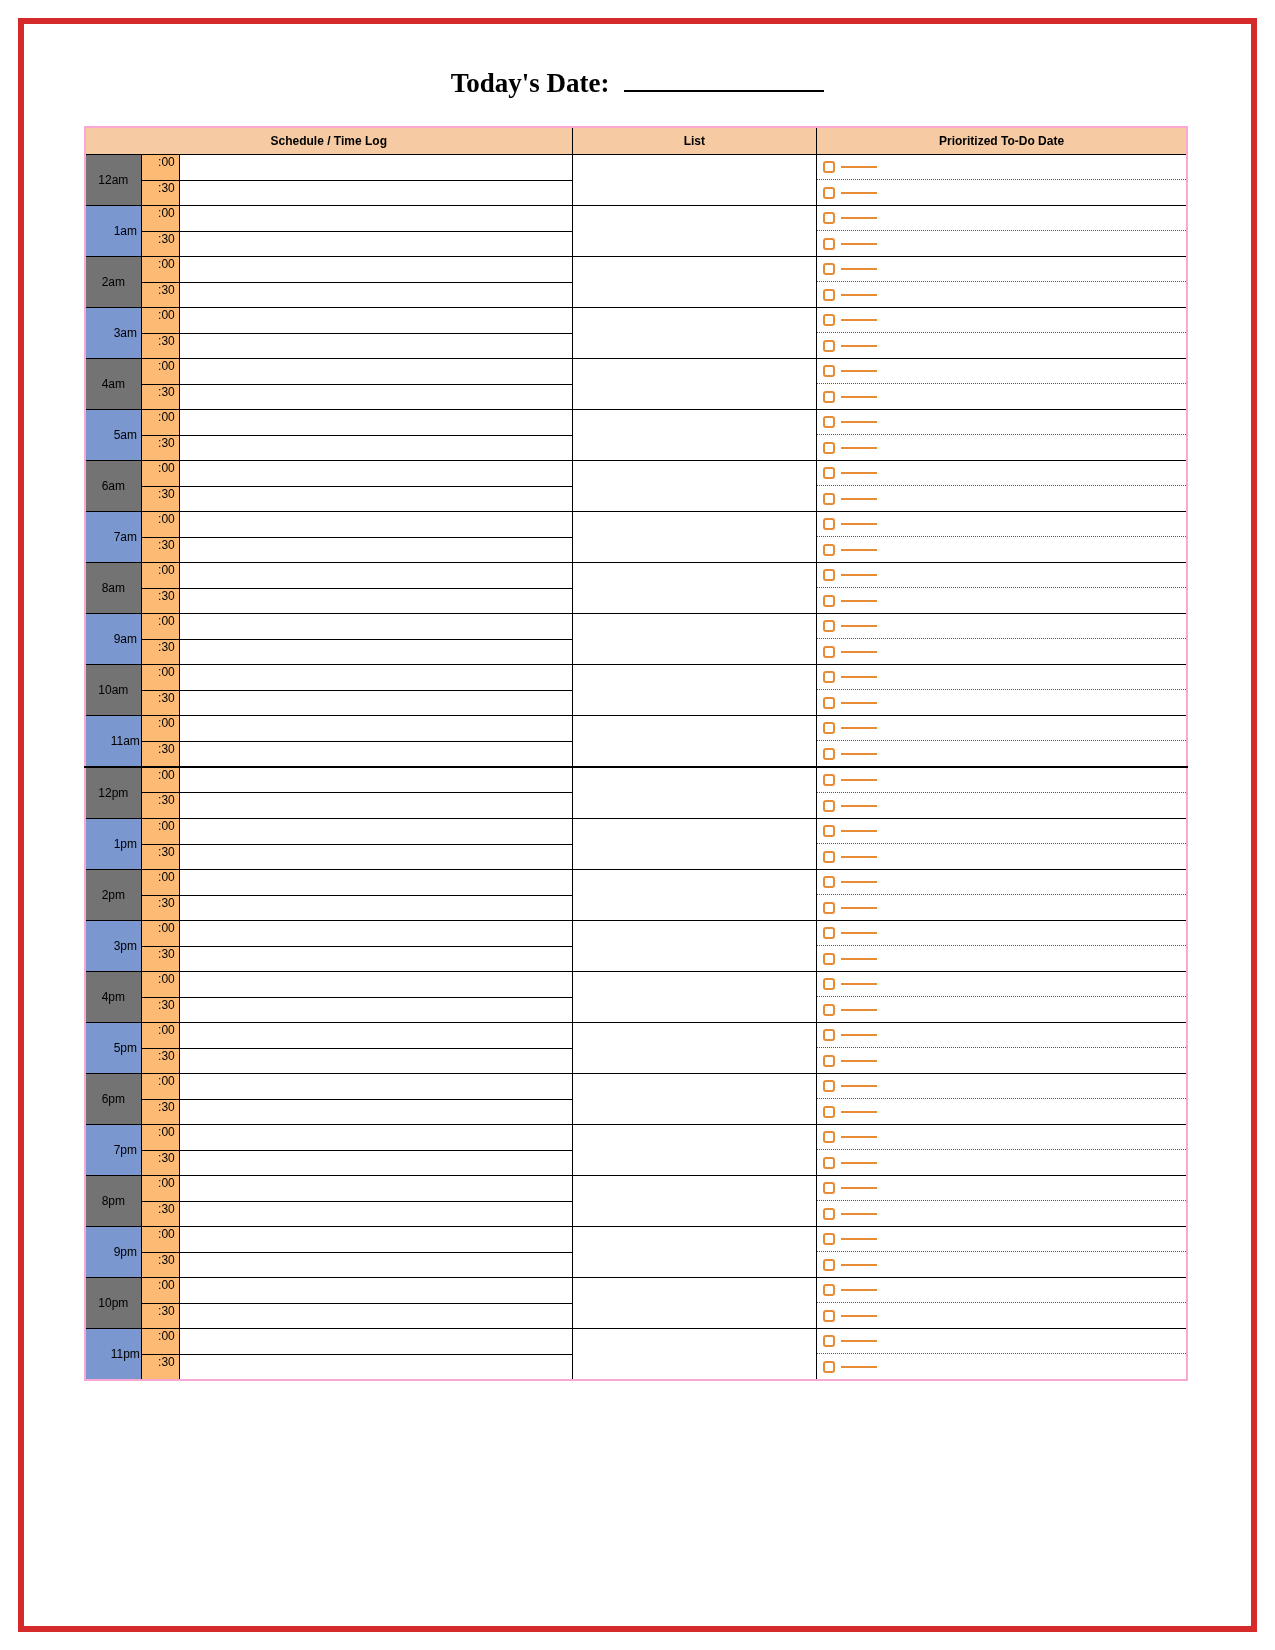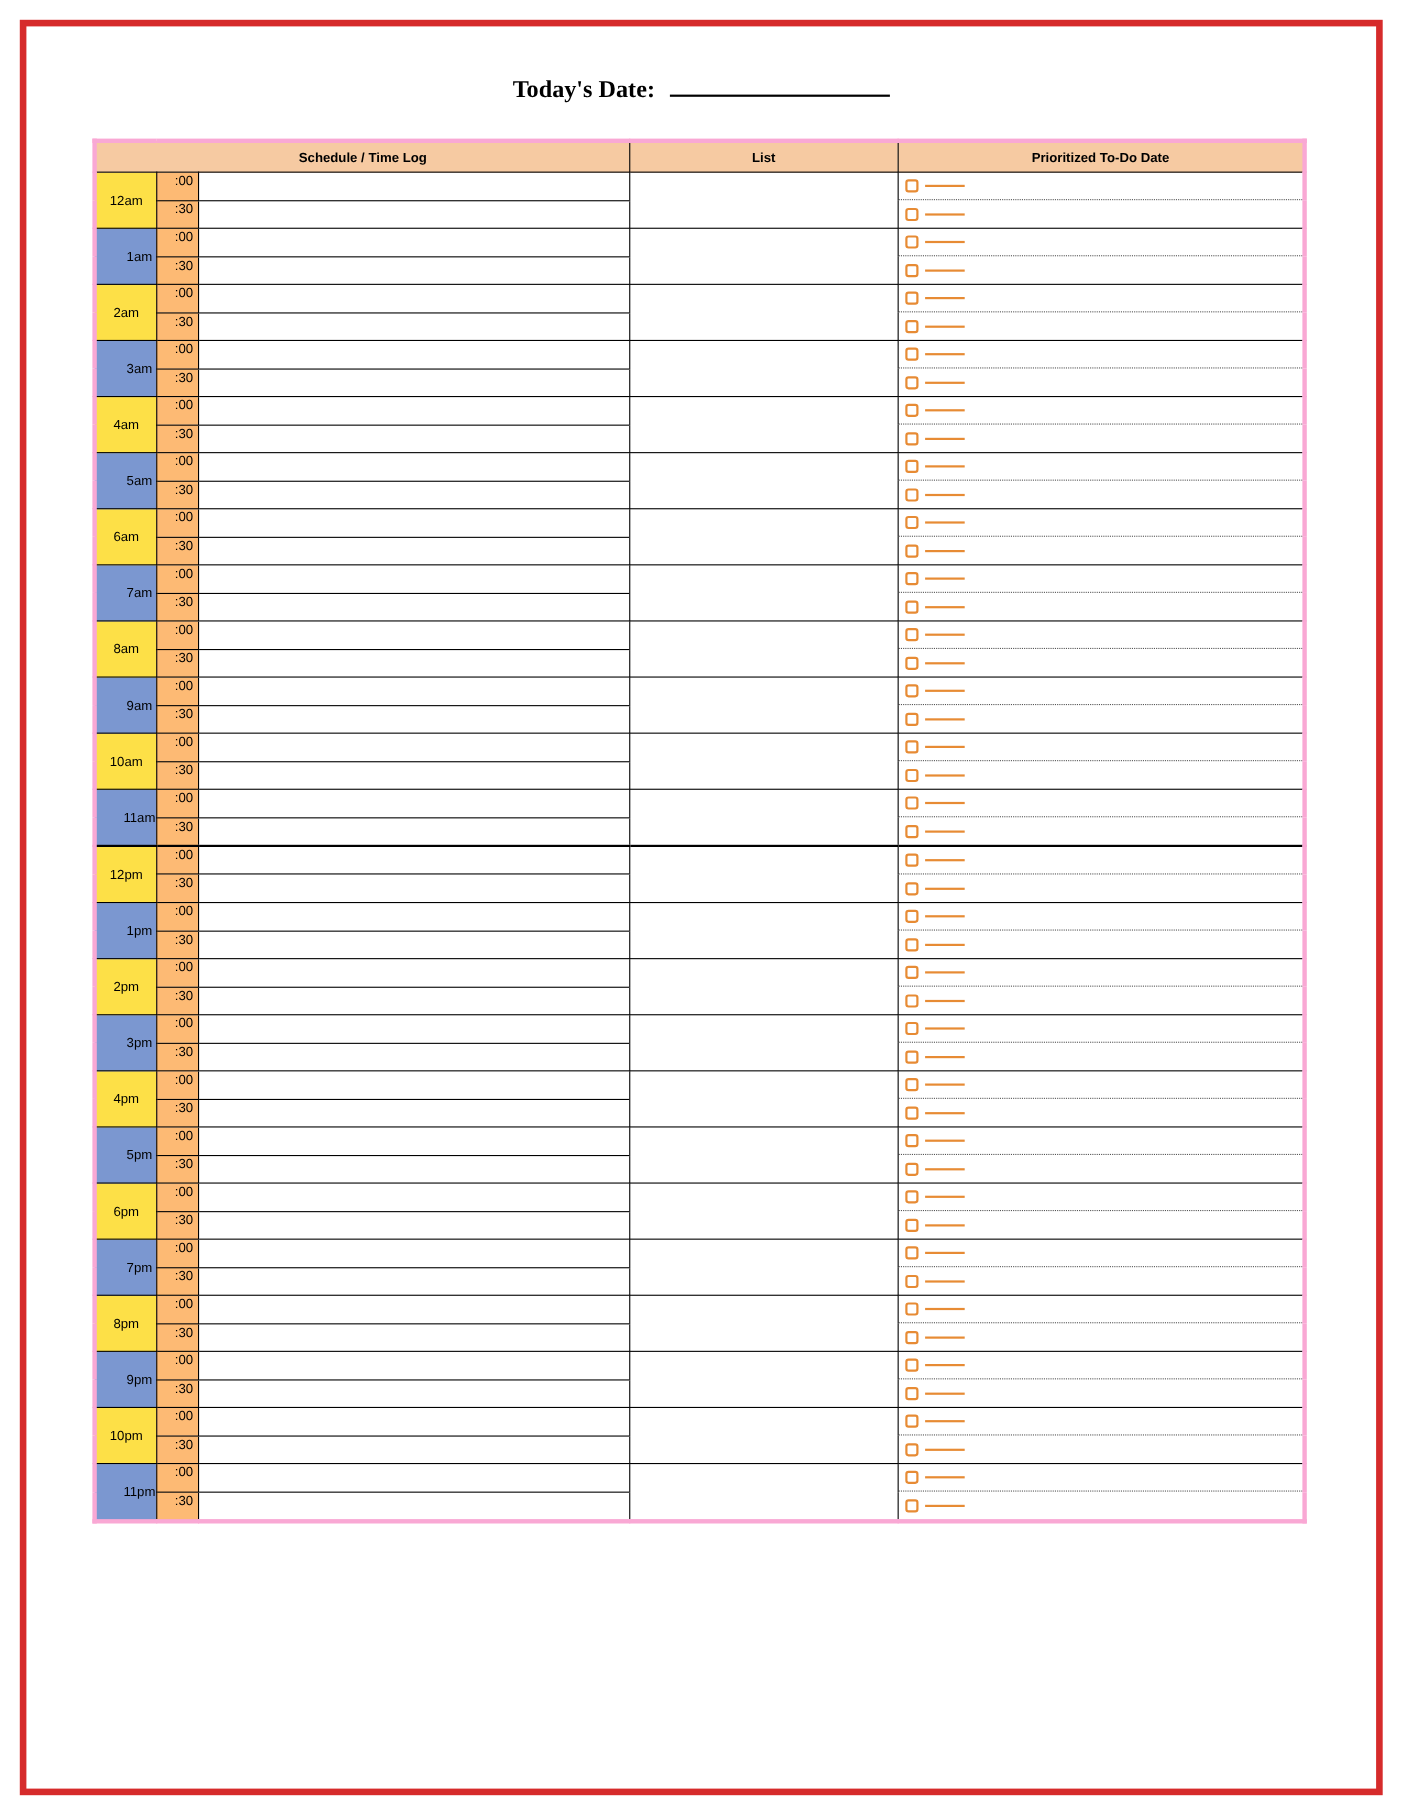--- a/index.html
+++ b/index.html
@@ -17,35 +17,35 @@
     width: 1239px; height: 1614px;
     border: 6px solid #d62b2b;
     background: #fff;
   }
   .date-line {
     position: absolute;
     left: 0; right: 0;
     top: 44px;
     text-align: center;
     font-family: "Times New Roman", Georgia, serif;
-    font-size: 22px;
+    font-size: 27px;
     font-weight: bold;
   }
   .date-rule {
     display: inline-block;
     width: 200px;
     border-bottom: 2px solid #000;
     margin-left: 8px;
     vertical-align: baseline;
   }
   .planner {
     position: absolute;
     left: 60px; top: 102px;
     width: 1104px;
-    border: 4px solid #f9a8d4;
+    border: 2px solid #f9a8d4;
     border-collapse: collapse;
     table-layout: fixed;
   }
   .planner th, .planner td {
     padding: 0;
     border: 1px solid #000;
     vertical-align: top;
     font-size: 12px;
   }
   .hdr {
@@ -60,21 +60,21 @@
   col.c-min   { width: 34px; }
   col.c-sched { width: 350px; }
   col.c-notes { width: 218px; }
   col.c-todo  { width: 330px; }
 
   .hour-cell {
     text-align: center;
     font-size: 13px;
     vertical-align: middle !important;
   }
-  .hour-cell.even { background: #fde047; }
+  .hour-cell.even { background: #737373; }
   .hour-cell.odd  { background: #7b97d0; padding-left: 24px; }
 
   .min-cell, .slot-cell {
     height: 25px;
   }
   .min-cell {
     font-size: 10px;
     text-align: right;
     padding-right: 4px !important;
     background: #fdba74;

